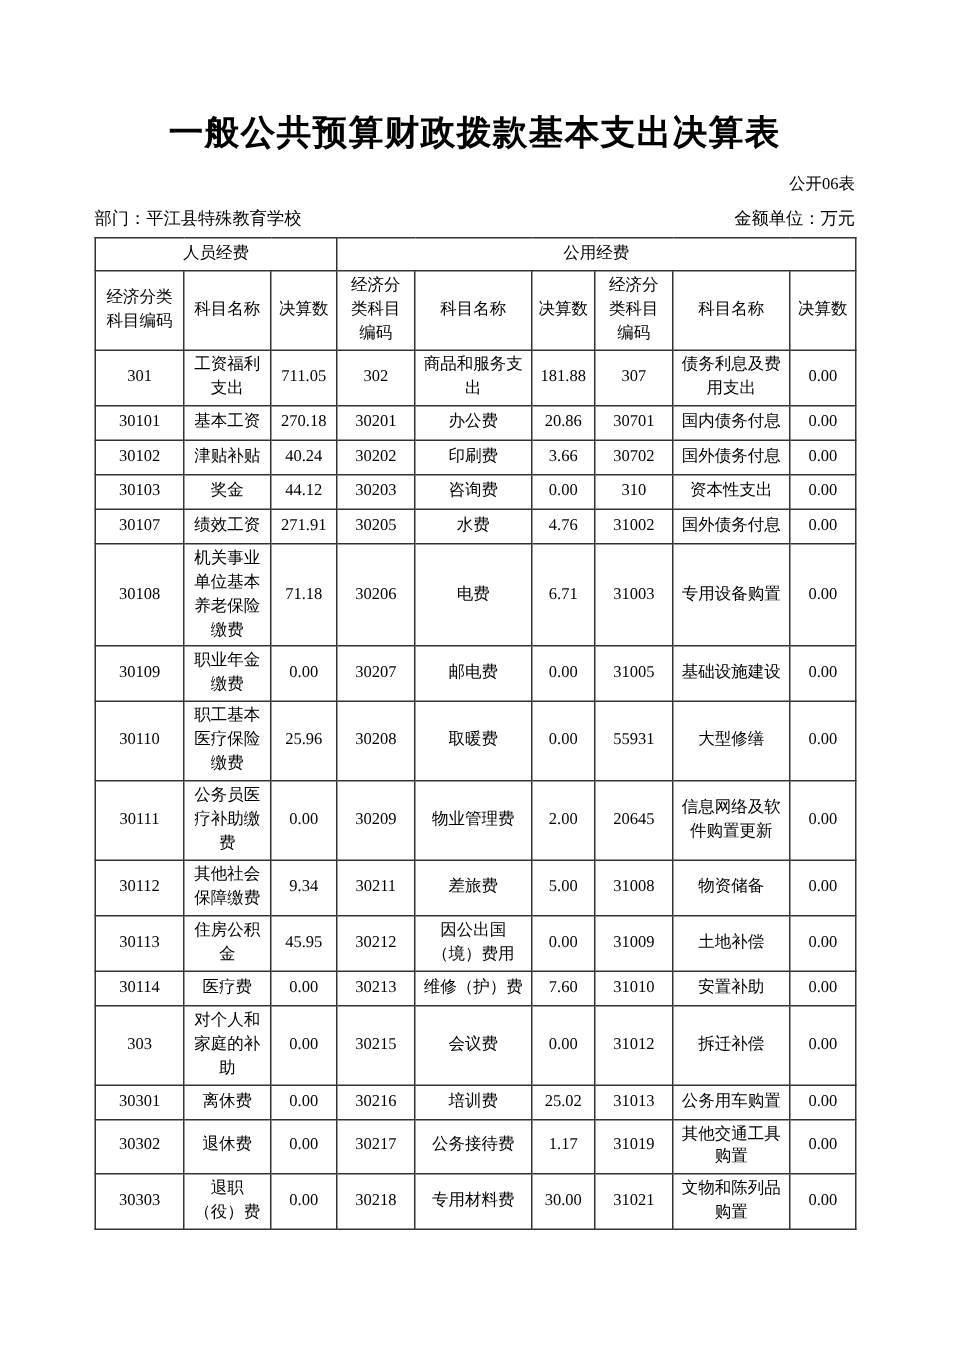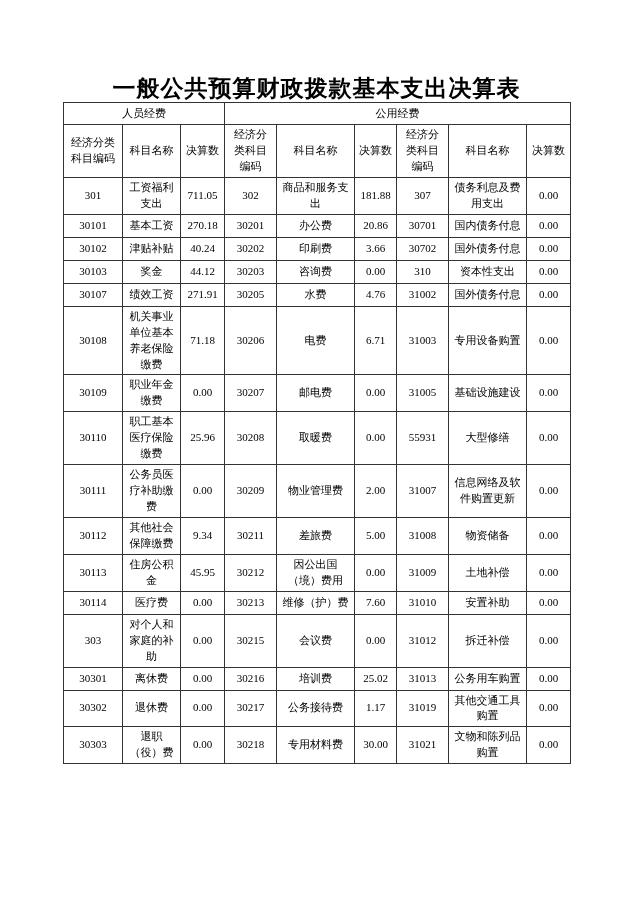--- a/index.html
+++ b/index.html
@@ -65,21 +65,26 @@
   table.budget tbody td { height: 23px; }
 </style>
 </head>
 <body>
 
 <div class="page">
   <div class="content">
 
     <h1 class="doc-title">一般公共预算财政拨款基本支出决算表</h1>
 
-
+    <div class="form-no-line">公开06表</div>
+
+    <div class="meta-line">
+      <span><span>部门：</span><span>平江县特殊教育学校</span></span>
+      <span><span>金额单位：</span><span>万元</span></span>
+    </div>
 
     <table class="budget">
       <colgroup>
         <col style="width:59px">
           <col style="width:58px">
           <col style="width:44px">
         <col style="width:52px">
           <col style="width:78px">
           <col style="width:42px">
         <col style="width:52px">
@@ -192,21 +197,21 @@
             <td>大型修缮</td>
             <td>0.00</td>
           </tr>
           <tr>
             <td>30111</td>
             <td>公务员医疗补助缴费</td>
             <td>0.00</td>
             <td>30209</td>
             <td>物业管理费</td>
             <td>2.00</td>
-            <td>31007</td>
+            <td>20645</td>
             <td>信息网络及软件购置更新</td>
             <td>0.00</td>
           </tr>
           <tr>
             <td>30112</td>
             <td>其他社会保障缴费</td>
             <td>9.34</td>
             <td>30211</td>
             <td>差旅费</td>
             <td>5.00</td>

